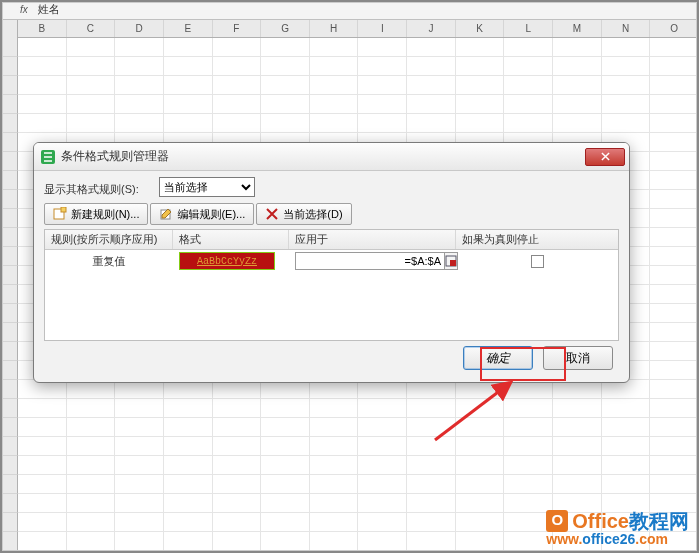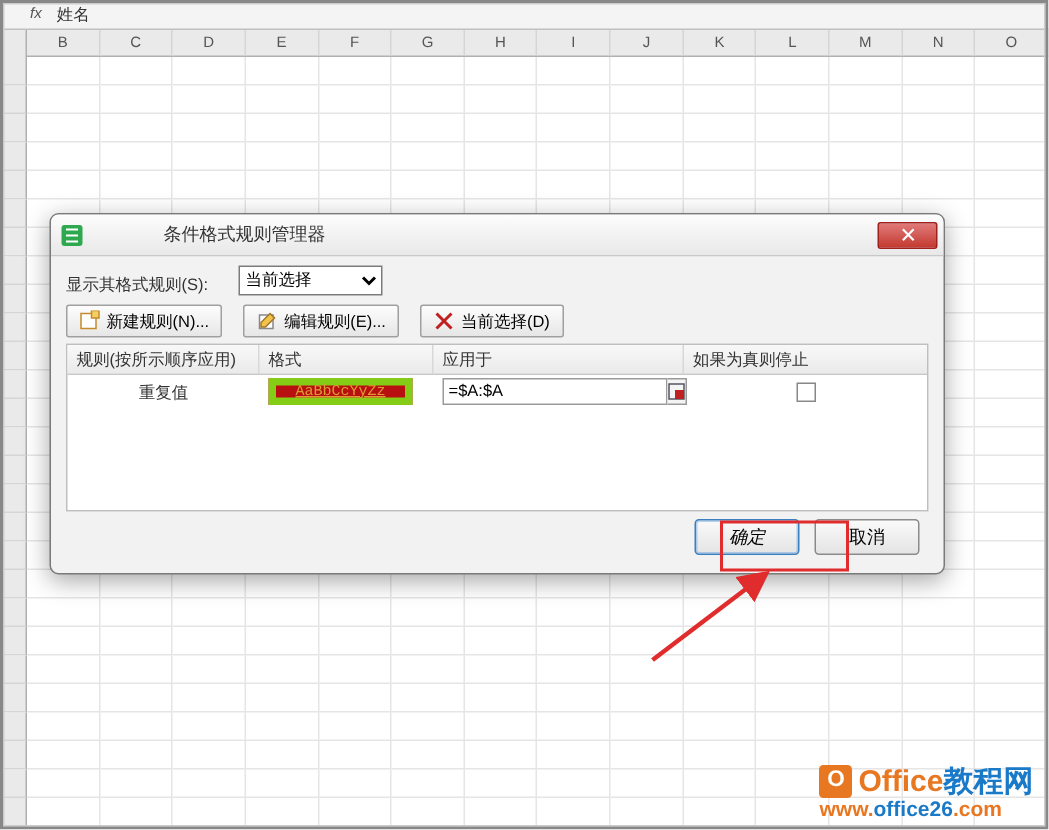--- a/index.html
+++ b/index.html
@@ -33,37 +33,37 @@
     .titlebar {
       height: 28px;
       background: linear-gradient(#fdfdfd, #e8e8e8);
       border-bottom: 1px solid #c8c8c8;
       border-radius: 5px 5px 0 0;
       display: flex; align-items: center;
       font-size: 12px; color: #333;
       padding: 0 4px 0 6px;
     }
     .titlebar-icon { width: 16px; height: 16px; margin-right: 5px; display: flex; align-items: center; justify-content: center; }
-    .titlebar-title { flex: 1; margin-left: 48px; }
+    .titlebar-title { flex: 1; }
     .close-btn {
       width: 40px; height: 18px;
       background: linear-gradient(#e07a7a, #c33a2f);
       border: 1px solid #a02020;
       border-radius: 2px;
       display: flex; align-items: center; justify-content: center;
       cursor: pointer;
     }
     .close-btn svg { width: 9px; height: 9px; }
 
     .dlg-body { padding: 6px 10px; font-size: 12px; color: #333; }
     .show-rules-row { display: flex; align-items: flex-end; margin-bottom: 6px; gap: 16px; }
     .show-rules-row label { font-size: 11px; margin-right: 4px; }
     .show-rules-row select { width: 96px; height: 20px; font-size: 11px; border: 1px solid #7a7a7a; background: #fff; }
 
-    .toolbar { display: flex; gap: 14px; margin-bottom: 4px; }
+    .toolbar { display: flex; gap: 2px; margin-bottom: 4px; }
     .tool-btn {
       height: 22px;
       padding: 0 8px;
       background: linear-gradient(#fdfdfd, #e6e6e6);
       border: 1px solid #a0a0a0;
       border-radius: 2px;
       font-size: 11px;
       display: flex; align-items: center; gap: 4px;
       cursor: pointer;
     }
@@ -83,24 +83,24 @@
     .rc2 { width: 116px; }
     .rc3 { width: 167px; }
     .rc4 { flex: 1; justify-content: center; }
     .format-preview {
       width: 96px; height: 18px;
       background: #b81010;
       color: #df9a36;
       font-size: 10px; font-family: "Courier New", monospace;
       display: flex; align-items: center; justify-content: center;
       text-decoration: underline;
-      border: 5px solid #84cc16;
+      border: 1px solid #84cc16;
     }
     .applies-field { display: flex; align-items: center; width: 158px; }
-    .applies-input { flex: 1; height: 18px; border: 1px solid #9a9a9a; font-size: 11px; padding: 0 3px; }
+    .applies-input { flex: 1; height: 18px; border: 1px solid #9a9a9a; font-size: 11px; padding: 0 3px; text-align: right; }
     .applies-btn { width: 22px; height: 18px; border: 1px solid #9a9a9a; border-left: none; background: #f4f4f4; display: flex; align-items: center; justify-content: center; cursor: pointer; }
     .stop-check { width: 13px; height: 13px; border: 1px solid #888; background: #fff; }
 
     .dlg-footer { position: absolute; bottom: 12px; right: 16px; display: flex; gap: 10px; }
     .dlg-btn {
       width: 70px; height: 24px;
       background: linear-gradient(#fafafa, #e4e4e4);
       border: 1px solid #8a8a8a;
       border-radius: 3px;
       font-size: 12px;

